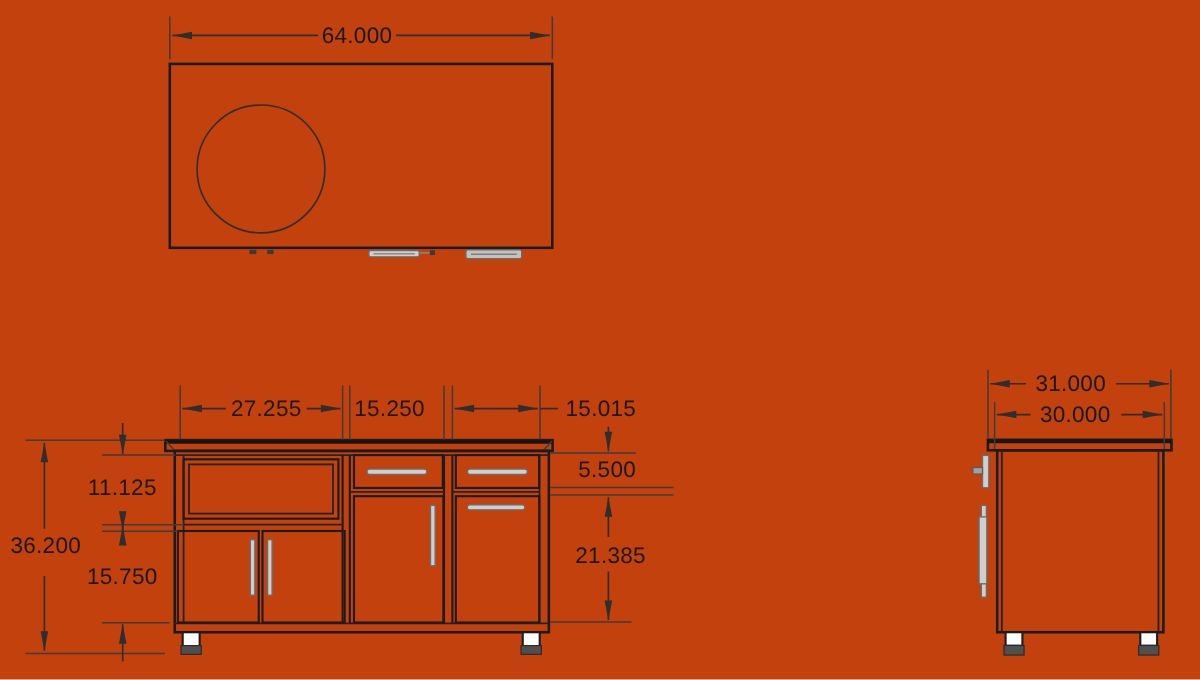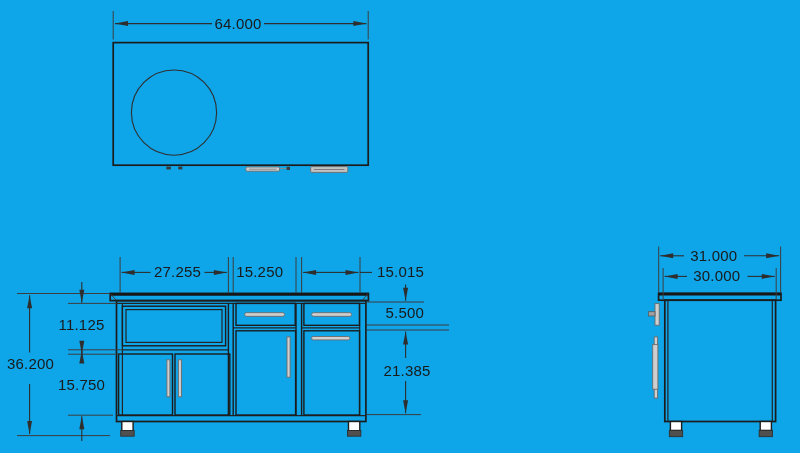--- a/index.html
+++ b/index.html
@@ -1,16 +1,16 @@
 <!DOCTYPE html>
 <html><head>
 <meta charset="utf-8">
 <style>
   html,body{margin:0;padding:0;background:#ffffff;}
-  #canvas{position:relative;width:800px;height:453px;background:#0ea5e9;overflow:hidden;}
+  #canvas{position:relative;width:800px;height:453px;background:#c2410c;overflow:hidden;}
   svg{position:absolute;left:0;top:0;}
   .obj{fill:none;stroke:#1c1c1c;stroke-width:1.7;}
   .obj2{fill:none;stroke:#1c1c1c;stroke-width:1.4;}
   .obj3{fill:none;stroke:#242424;stroke-width:1.2;}
   .thick{fill:none;stroke:#161616;stroke-width:2.5;}
   .thin{fill:none;stroke:#3d3d3d;stroke-width:1;}
   .dim{fill:none;stroke:#2e2e2e;stroke-width:1.1;}
   .hw{fill:#cfcfcf;stroke:#6b6b6b;stroke-width:0.9;}
   .hwd{fill:#a0a0a0;stroke:#5a5a5a;stroke-width:0.8;}
   .mark{fill:#3a3a3a;stroke:none;}

